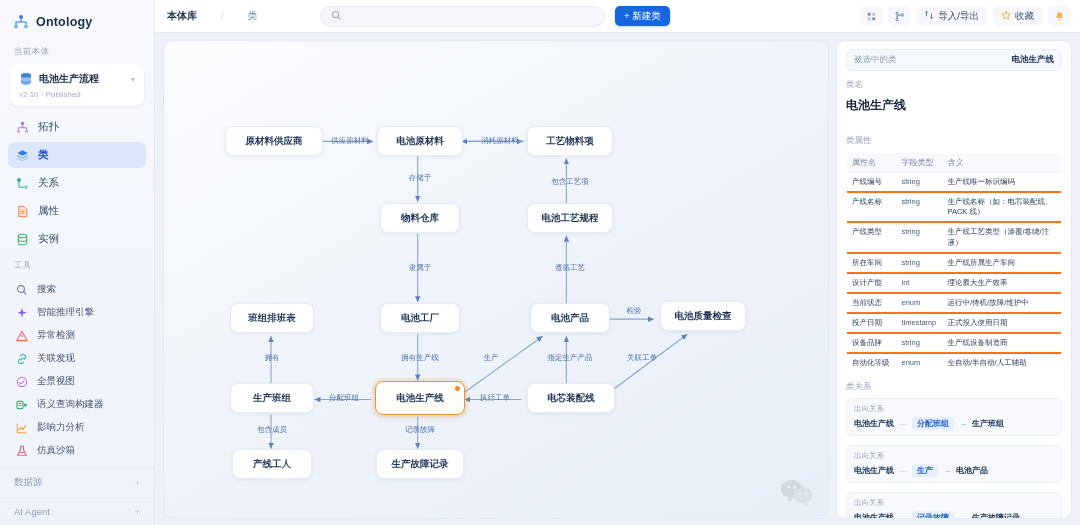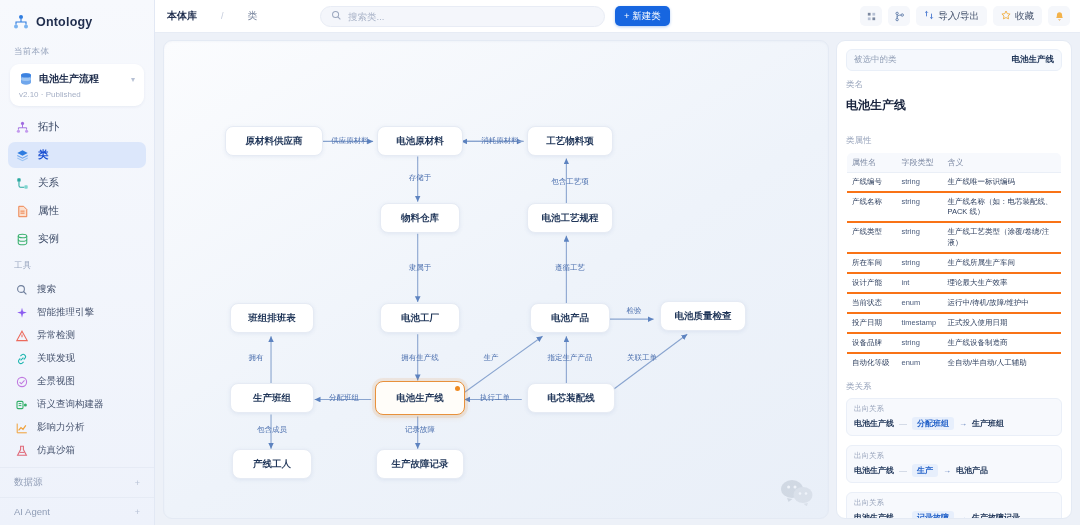--- a/index.html
+++ b/index.html
@@ -369,21 +369,20 @@
         <span class="c2">类</span>
       </div>
 
       <div class="search-wrap">
         <span>
           <svg viewBox="0 0 12 12" width="11" height="11">
               <circle cx="5" cy="5" r="3.3" fill="none" stroke="#9aa6bd" stroke-width="1.1"></circle>
               <path d="M7.5 7.5 10.2 10.2" stroke="#9aa6bd" stroke-width="1.1"></path>
             </svg>
         </span>
-        <input placeholder="搜索类..." style="">
       </div>
 
       <button class="new-btn">+ 新建类</button>
 
       <div class="top-right">
         <div class="tb-icon">
           <svg viewBox="0 0 12 12" width="11" height="11">
               <rect x="2" y="2" width="3" height="3" fill="#7b88a0"></rect>
               <rect x="7" y="2" width="3" height="3" fill="#b6c0d4"></rect>
               <rect x="2" y="7" width="3" height="3" fill="#b6c0d4"></rect>
@@ -512,21 +511,21 @@
         <div class="node" style="left:212px;top:408px;width:88px;height:30px">
             <span>生产故障记录</span>
           </div>
 
         <span class="edge-label" style="left:186px;top:100px">供应原材料</span>
         <span class="edge-label" style="left:336px;top:100px">消耗原材料</span>
         <span class="edge-label" style="left:256px;top:137px">存储于</span>
         <span class="edge-label" style="left:406px;top:141px">包含工艺项</span>
         <span class="edge-label" style="left:256px;top:227px">隶属于</span>
         <span class="edge-label" style="left:406px;top:227px">遵循工艺</span>
-        <span class="edge-label" style="left:92px;top:317px">拥有</span>
+        <span class="edge-label" style="left:108px;top:317px">拥有</span>
         <span class="edge-label" style="left:256px;top:317px">拥有生产线</span>
         <span class="edge-label" style="left:327px;top:317px">生产</span>
         <span class="edge-label" style="left:406px;top:317px">指定生产产品</span>
         <span class="edge-label" style="left:478px;top:317px">关联工单</span>
         <span class="edge-label" style="left:470px;top:270px">检验</span>
         <span class="edge-label" style="left:180px;top:357px">分配班组</span>
         <span class="edge-label" style="left:331px;top:357px">执行工单</span>
         <span class="edge-label" style="left:108px;top:389px">包含成员</span>
         <span class="edge-label" style="left:256px;top:389px">记录故障</span>
 

